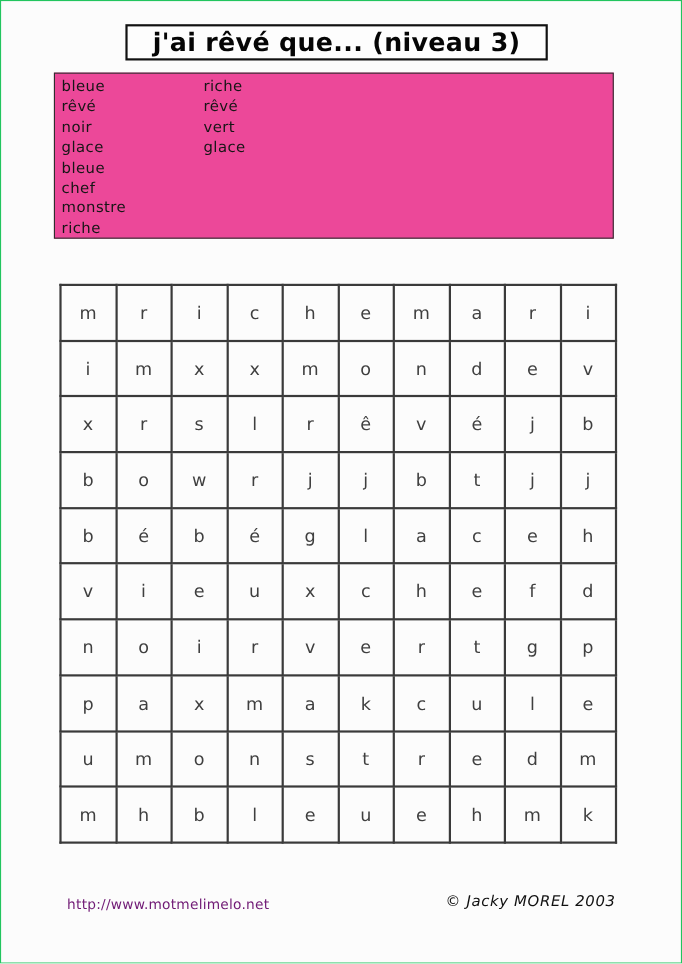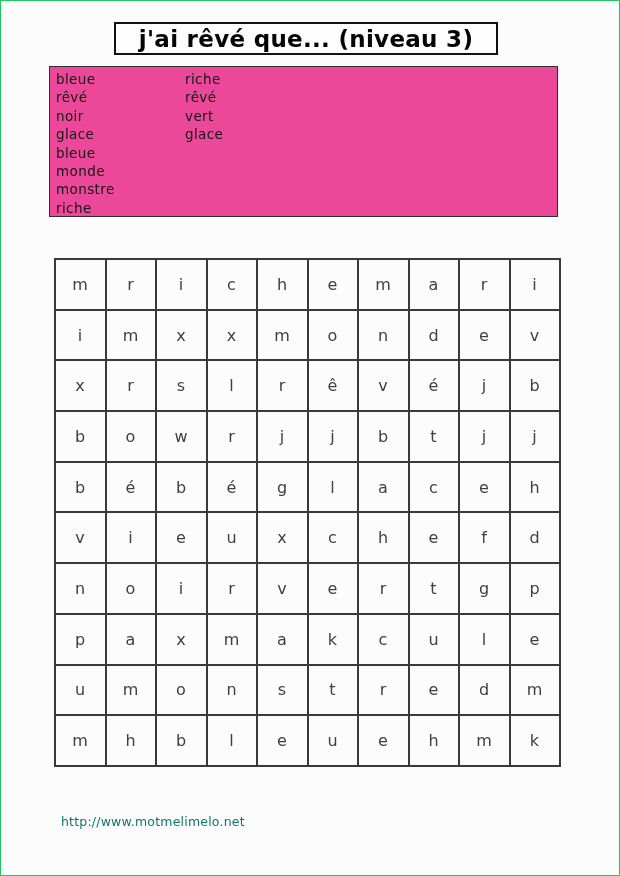--- a/index.html
+++ b/index.html
@@ -76,21 +76,21 @@
     font-size: 16px;
     color: #3f3f3f;
     letter-spacing: 0.5px;
   }
 
   .footer-url {
     position: absolute;
     left: 60px;
     top: 813px;
     font-size: 12.5px;
-    color: #0f766e;
+    color: #701a75;
     letter-spacing: 0.2px;
     white-space: nowrap;
     text-align: right;
   }
   .footer-copyright {
     position: absolute;
     left: 404px;
     top: 811px;
     font-size: 13.5px;
     font-style: italic;
@@ -108,21 +108,21 @@
     <span class="title-text">j'ai rêvé que... (niveau 3)</span>
   </div>
 
   <div class="word-box">
     <div class="word-col word-col-1">
         <div>bleue</div>
         <div>rêvé</div>
         <div>noir</div>
         <div>glace</div>
         <div>bleue</div>
-        <div>monde</div>
+        <div>chef</div>
         <div>monstre</div>
         <div>riche</div>
       </div>
     <div class="word-col word-col-2">
         <div>riche</div>
         <div>rêvé</div>
         <div>vert</div>
         <div>glace</div>
       </div>
   </div>
@@ -247,14 +247,15 @@
           <td>e</td>
           <td>h</td>
           <td>m</td>
           <td>k</td>
         </tr>
       </tbody>
   </table>
 
   <div class="footer-url">http://www.motmelimelo.net</div>
 
+  <div class="footer-copyright">© Jacky MOREL 2003</div>
 
 </div>
 
 </body></html>

